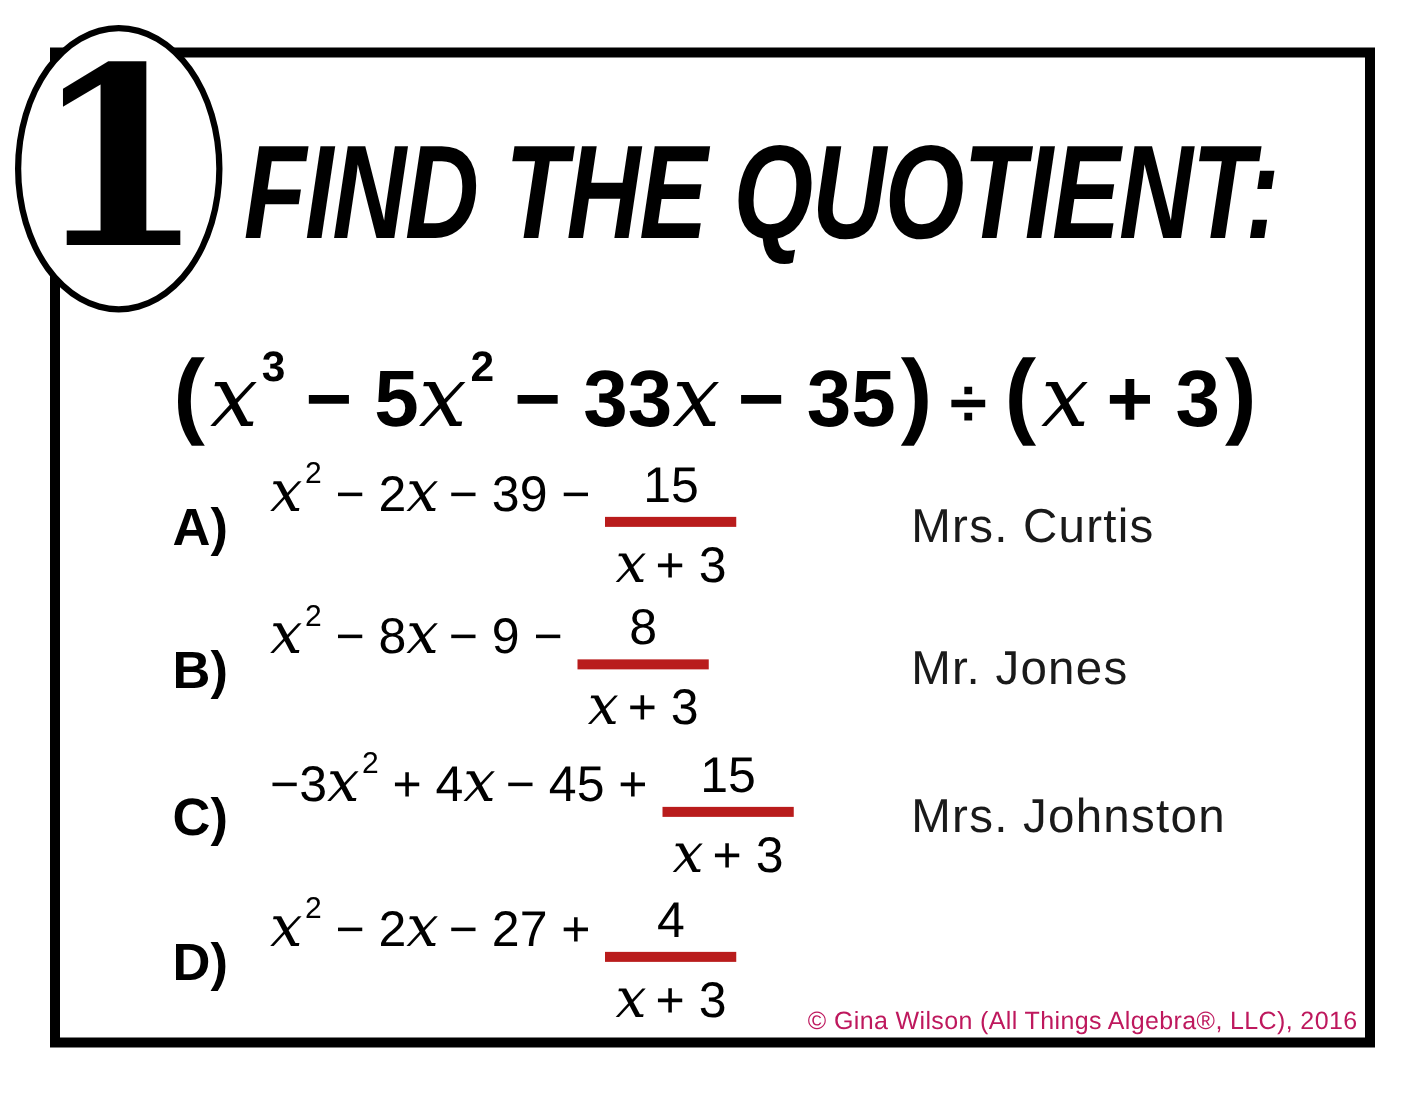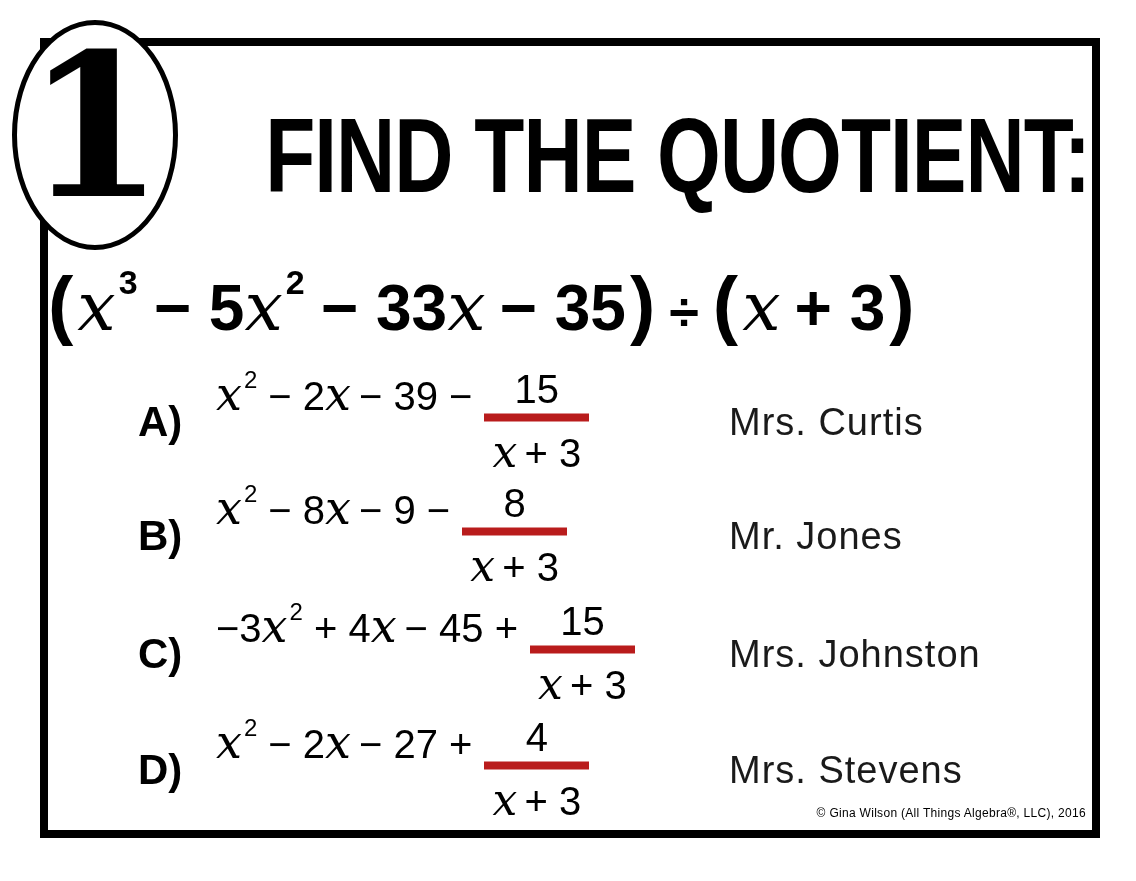--- a/index.html
+++ b/index.html
@@ -38,38 +38,39 @@
     font-weight: bold;
     font-size: 198px;
     line-height: 1;
     transform: translateY(-8px);
   }
 
   
   .title {
     position: absolute;
     left: 195px; right: 46px; top: 94px;
-    text-align: right;
+    text-align: left;
     z-index: 2;
+    font-style: italic;
   }
   .title-text {
     display: inline-block;
     font-weight: bold;
     font-size: 82px;
     letter-spacing: -1px;
     white-space: nowrap;
     transform: scaleY(1.3);
     transform-origin: 50% 0;
   }
 
   
   .pexpr {
     position: absolute;
-    left: 48px; right: 40px; top: 226px;
-    text-align: left;
+    left: 48px; right: 40px; top: 238px;
+    text-align: center;
     line-height: 112px;
     white-space: nowrap;
     z-index: 2;
   }
   .pparen { font-weight: bold; font-size: 76px; }
   .pparen-open { margin-right: 4px; }
   .pparen-close { margin-left: 4px; }
   .pvar { font-family: "DejaVu Serif", serif; font-style: italic; font-size: 68px; }
   .pnum { font-weight: bold; font-size: 64px; }
   .pop { margin-left: 0.22em; }
@@ -113,23 +114,23 @@
     font-size: 38px;
     letter-spacing: 1px;
     color: #1a1a1a;
     white-space: nowrap;
   }
 
   
   .copyright {
     position: absolute;
     right: 50px; top: 806px;
-    font-size: 12px;
+    font-size: 20px;
     letter-spacing: 0.3px;
-    color: #000000;
+    color: #be185d;
     z-index: 2;
   }
 </style>
 </head>
 <body>
 
 <div class="card"></div>
 
 <div class="badge">
   <span class="badge-num">1</span>
@@ -179,16 +180,15 @@
 
 <div class="row row-d">
   <span class="clabel">D)</span>
   <span class="mexpr">
       <span class="mhead"><span class="apre"></span><span class="avar">x</span><span class="asup">2</span><span class="aop">− 2</span><span class="avar">x</span><span class="aop">− 27 +</span></span>
       <span class="frac">
         <span class="fnum">4</span>
         <span class="fden"><span class="avar">x</span><span class="dtail">+ 3</span></span>
       </span>
     </span>
-  <span class="name">Mrs. Stevens</span>
 </div>
 
 <div class="copyright">© Gina Wilson (All Things Algebra®, LLC), 2016</div>
 
 </body></html>

